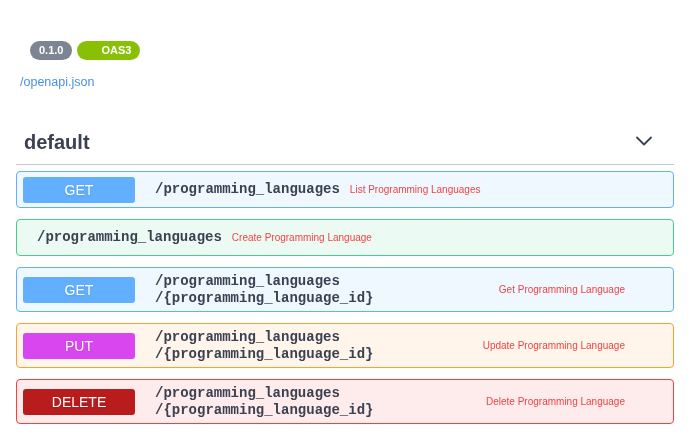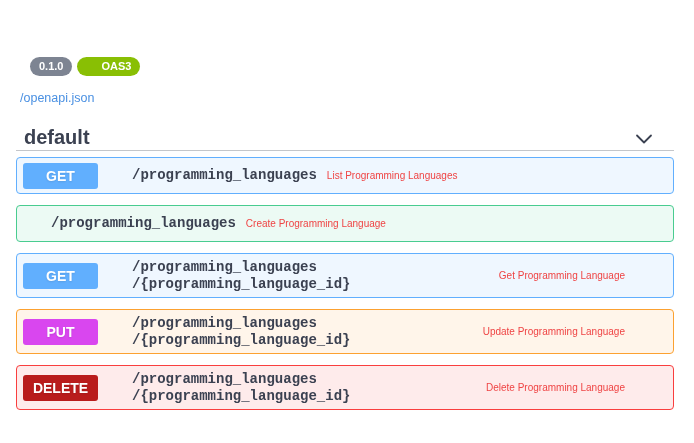--- a/index.html
+++ b/index.html
@@ -12,21 +12,21 @@
 
   
   .info { padding: 41px 4px 0; }
   .title-row { display: flex; align-items: flex-start; }
   .app-title {
     font-size: 30px;
     font-weight: 700;
     line-height: 32px;
     color: #3b4151;
   }
-  .badges { display: flex; margin-left: 10px; margin-top: 16px; }
+  .badges { display: flex; margin-left: 10px; margin-top: 0px; }
   .pill {
     display: inline-block;
     font-size: 11px;
     font-weight: 700;
     color: #ffffff;
     padding: 3px 9px 4px;
     border-radius: 57px;
     line-height: 12px;
   }
   .pill.version { background: #7d8492; }
@@ -35,24 +35,24 @@
     display: inline-block;
     margin-top: 15px;
     font-size: 12.5px;
     color: #4a90e2;
     text-decoration: none;
     cursor: pointer;
   }
 
   
   .section-header {
-    margin-top: 20px;
-    padding: 0 2px 1px 8px;
+    margin-top: 41px;
+    padding: 0 2px 10px 8px;
     display: flex;
-    align-items: flex-end;
+    align-items: flex-start;
     border-bottom: 1px solid rgba(59, 65, 81, 0.3);
     cursor: pointer;
   }
   .section-title { font-size: 20px; font-weight: 700; color: #3b4151; }
   .expand-btn {
     margin-left: auto;
     margin-right: 18px;
     background: none;
     border: none;
     padding: 0;
@@ -69,33 +69,33 @@
     border: 1px solid;
     border-radius: 4px;
     margin-bottom: 11px;
     padding: 4px 0;
     min-height: 37px;
     cursor: pointer;
   }
   .opblock.two-line { min-height: 45px; }
   .opblock-method {
     flex: 0 0 auto;
-    width: 75px;
+    width: 112px;
     margin-left: 6px;
     padding: 6px 0;
     border-radius: 3px;
     text-align: center;
     font-size: 14px;
-    font-weight: 700;
+    font-weight: 400;
     color: #ffffff;
     line-height: 14px;
     text-shadow: 0 1px 2px rgba(0,0,0,0.1);
   }
   .opblock-path {
-    margin-left: 34px;
+    margin-left: 20px;
     font-family: "Liberation Mono", "DejaVu Sans Mono", monospace;
     font-weight: 700;
     font-size: 14px;
     line-height: 17px;
     white-space: pre-line;
     color: #3b4151;
   }
   .opblock-desc {
     font-size: 10px;
     color: #ef4444;

